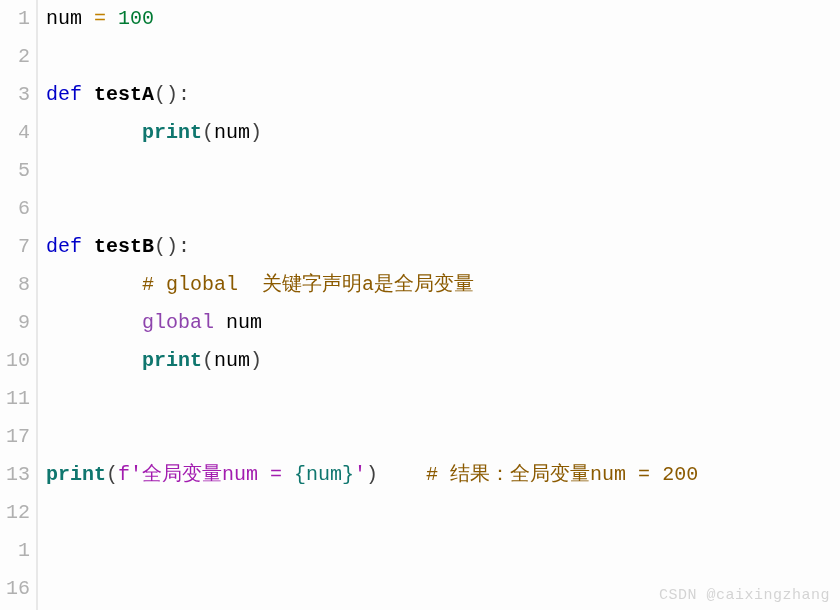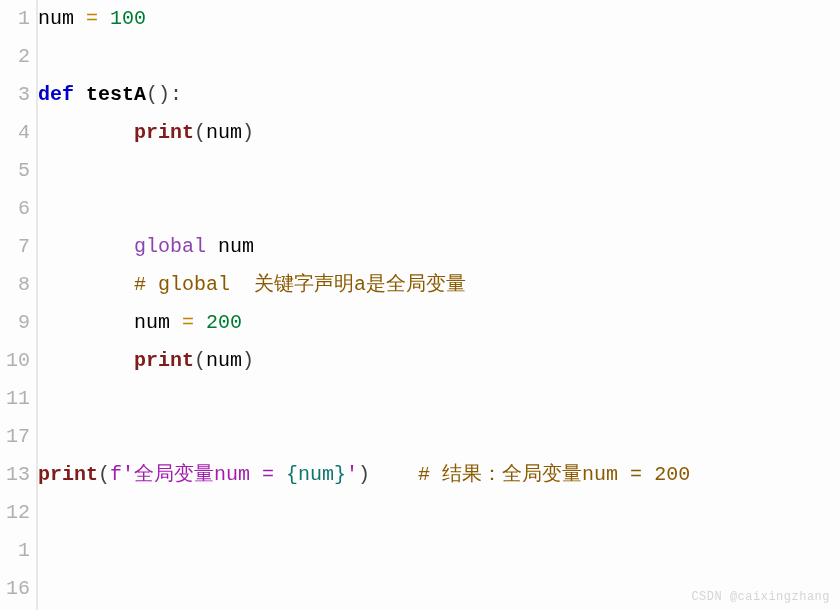--- a/index.html
+++ b/index.html
@@ -23,45 +23,46 @@
     padding-right: 6px;
     border-right: 2px solid #e8e8e8;
     user-select: none;
   }
   .gutter .ln {
     height: 38px;
     line-height: 38px;
   }
   .code {
     flex: 1;
+    padding-left: 8px;
     position: relative;
   }
   .line {
     height: 38px;
     line-height: 38px;
     white-space: pre;
   }
   .tok-name   { color: #000; }
-  .tok-kw     { color: #0000c8; font-weight: bold; }
+  .tok-kw     { color: #0000c8; font-weight: normal; }
   .tok-def    { color: #000; font-weight: bold; }
-  .tok-func   { color: #7f1d1d; font-weight: bold; margin-top: 27px; }
+  .tok-func   { color: #0f766e; font-weight: bold; margin-top: 27px; }
   .tok-op     { color: #c08000; }
   .tok-num    { color: #007a33; }
   .tok-punct  { color: #404040; }
   .tok-global { color: #8e44ad; }
   .tok-comm   { color: #8b5a00; }
   .tok-call   { color: #000; font-weight: bold; }
   .tok-str    { color: #a21caf; }
   .tok-strx   { color: #0f766e; }
   .watermark {
     position: absolute;
     right: 10px;
     bottom: 6px;
     opacity: 0.35;
-    font-size: 12px;
+    font-size: 15px;
     color: #888;
     letter-spacing: 0.5px;
   }
 </style>
 </head>
 <body>
 
 <div class="editor">
   <div class="gutter">
     <div class="ln">1</div>
@@ -88,26 +89,26 @@
 
     <div class="line"></div>
 
     <div class="line"><span class="tok-kw">def</span><span> </span><span class="tok-def">testA</span><span class="tok-punct">():</span></div>
 
     <div class="line"><span>        </span><span class="tok-func">print</span><span class="tok-punct">(</span><span class="tok-name">num</span><span class="tok-punct">)</span></div>
 
     <div class="line"></div>
     <div class="line"></div>
 
+    <div class="line"><span class="tok-kw">def</span><span> </span><span class="tok-def">testB</span><span class="tok-punct">():</span></div>
+
+    <div class="line"><span>        </span><span class="tok-comm"># global  关键字声明a是全局变量</span></div>
 
     <div class="line"><span>        </span><span class="tok-global">global</span><span> </span><span class="tok-name">num</span></div>
 
-    <div class="line"><span>        </span><span class="tok-comm"># global  关键字声明a是全局变量</span></div>
-
-    <div class="line"><span>        </span><span class="tok-name">num</span><span> </span><span class="tok-op">=</span><span> </span><span class="tok-num">200</span></div>
 
     <div class="line"><span>        </span><span class="tok-func">print</span><span class="tok-punct">(</span><span class="tok-name">num</span><span class="tok-punct">)</span></div>
 
     <div class="line"></div>
     <div class="line"></div>
 
 
 
     <div class="line"><span class="tok-func">print</span><span class="tok-punct">(</span><span class="tok-str">f'全局变量num = </span><span class="tok-strx">{num}</span><span class="tok-str">'</span><span class="tok-punct">)</span><span>    </span><span class="tok-comm"># 结果：全局变量num = 200</span></div>
 

